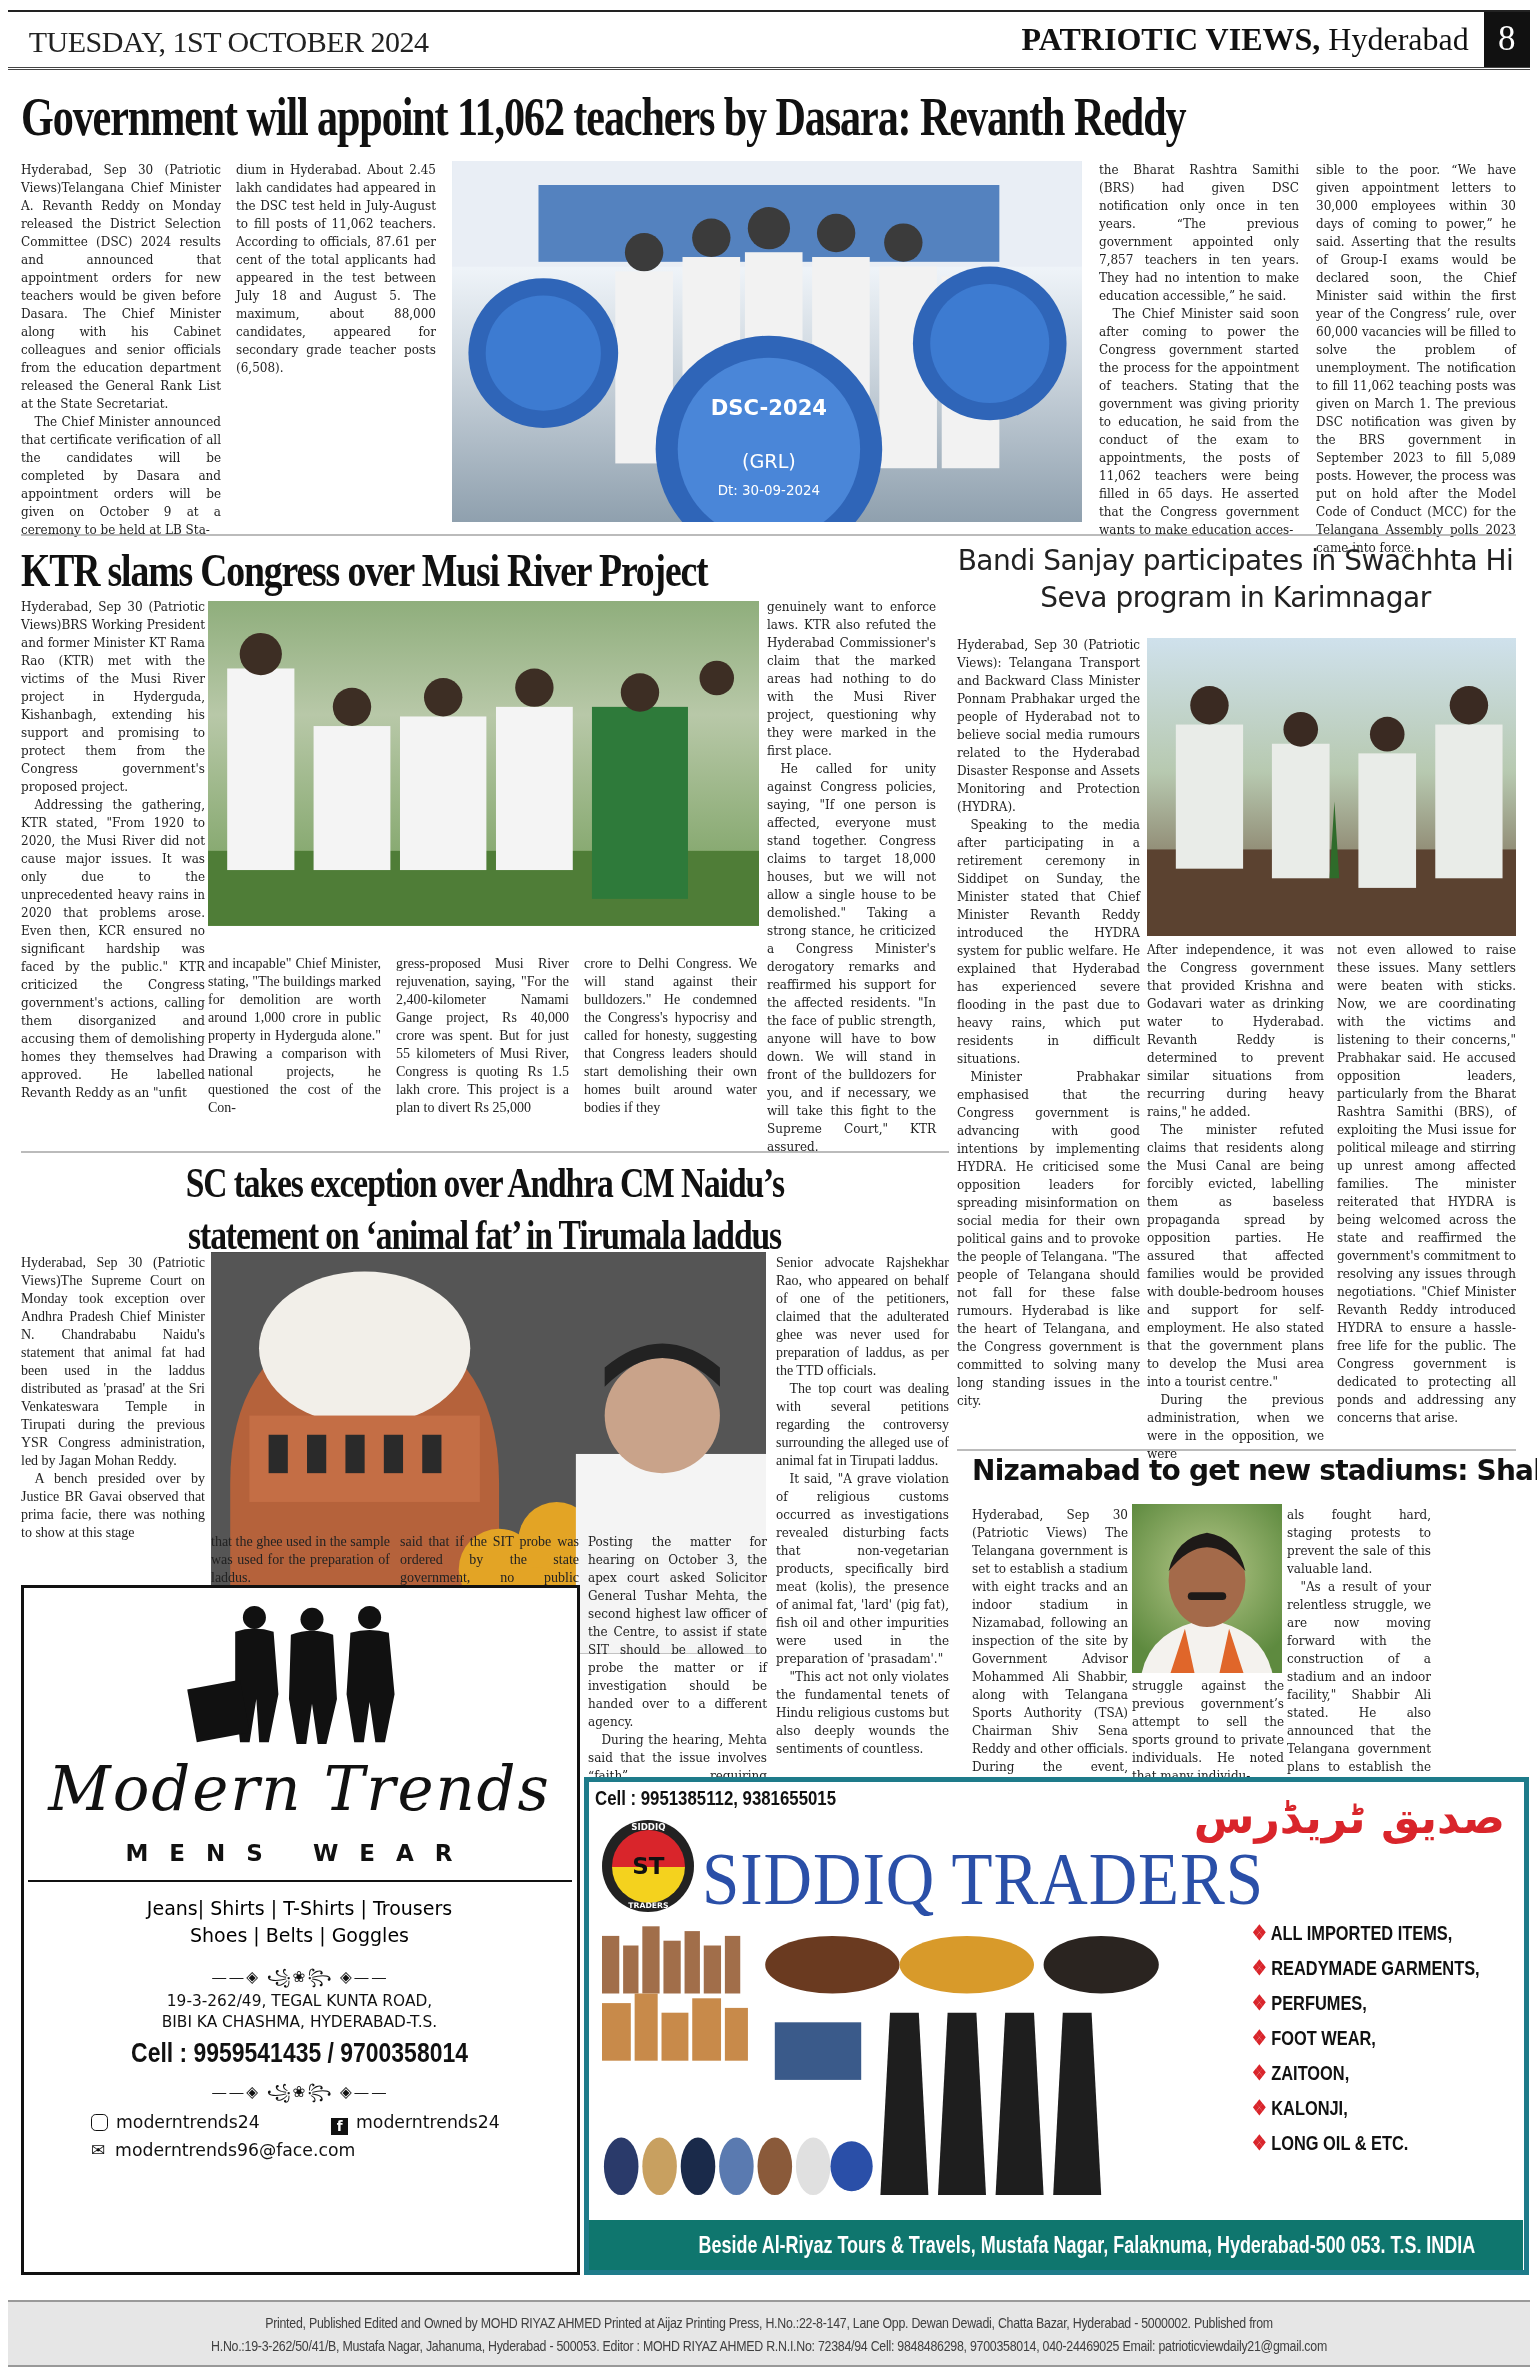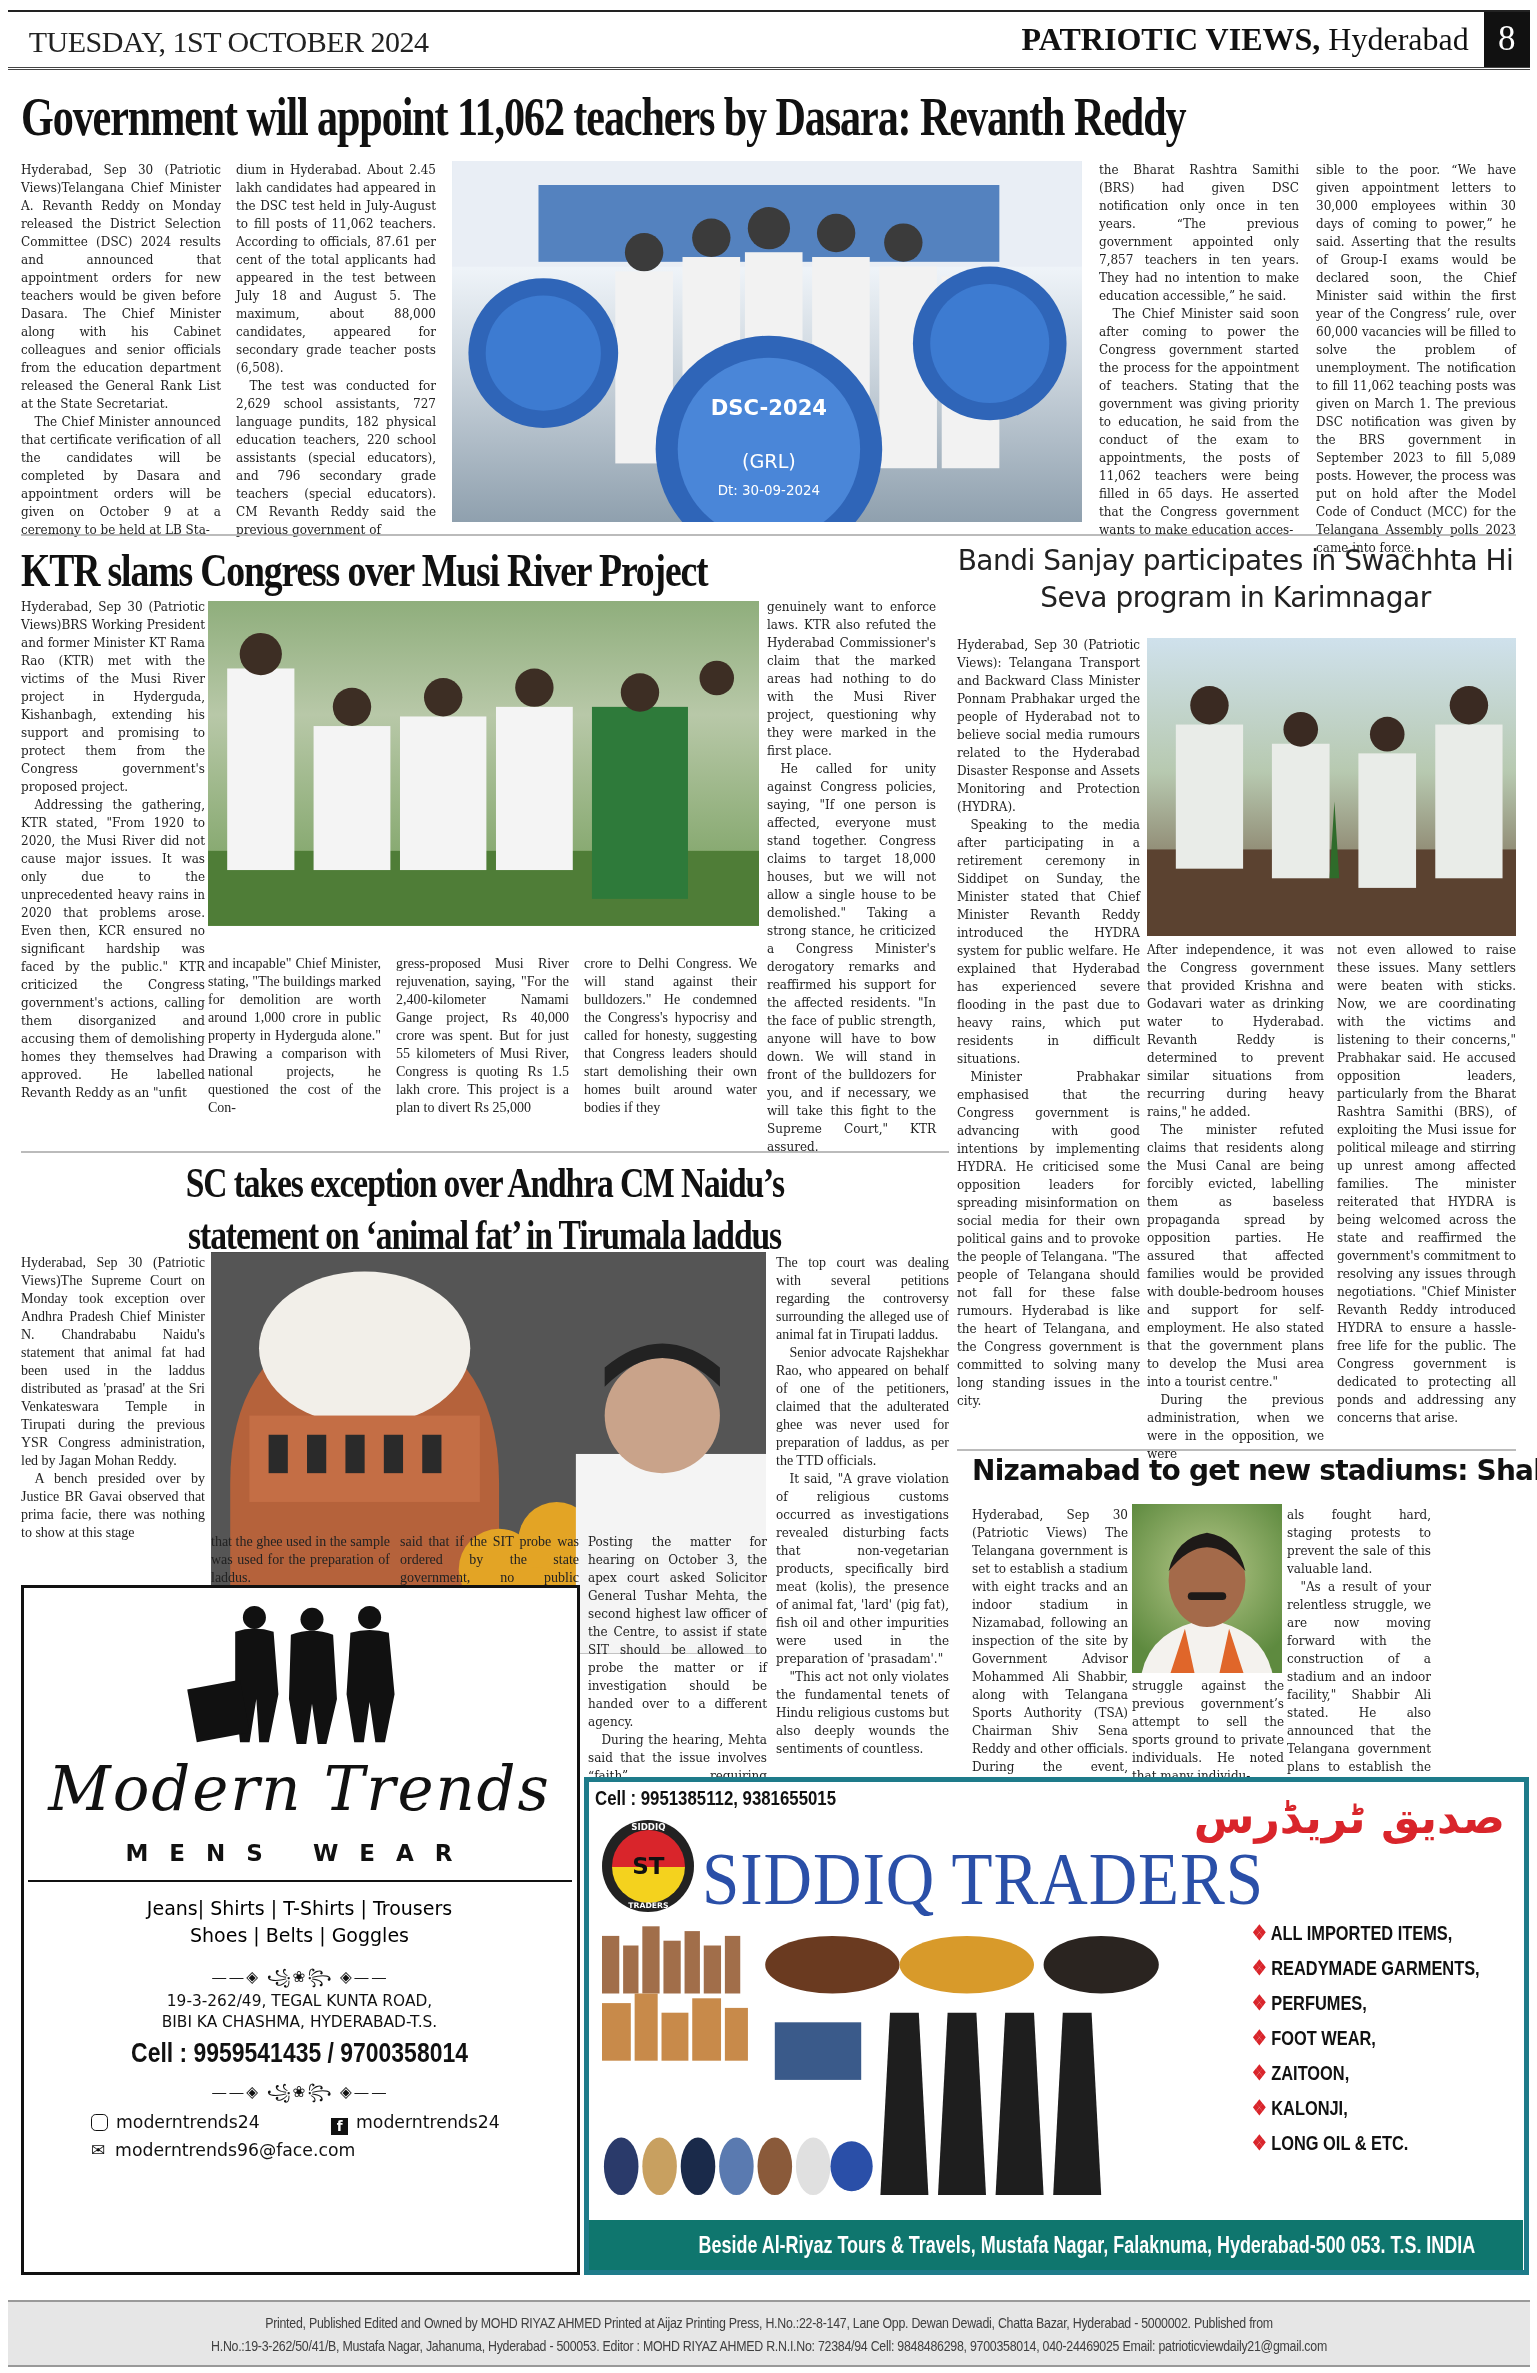--- a/index.html
+++ b/index.html
@@ -30,21 +30,20 @@
   <div class="abs mh-page">8</div>
 </div>
 
 <div class="abs hl" style="left:21px;top:86px;font-size:54px;transform:scaleX(.78)">Government will appoint 11,062 teachers by Dasara: Revanth Reddy</div>
 <div class="abs col" style="left:21px;top:161px;width:200px">
     <p>Hyderabad, Sep 30 (Patriotic Views)Telangana Chief Minister A. Revanth Reddy on Monday released the District Selection Committee (DSC) 2024 results and announced that appointment orders for new teachers would be given before Dasara. The Chief Minister along with his Cabinet colleagues and senior officials from the education department released the General Rank List at the State Secretariat.</p>
     <p>The Chief Minister announced that certificate verification of all the candidates will be completed by Dasara and appointment orders will be given on October 9 at a ceremony to be held at LB Sta-</p>
   </div>
 <div class="abs col" style="left:236px;top:161px;width:200px">
     <p>dium in Hyderabad. About 2.45 lakh candidates had appeared in the DSC test held in July-August to fill posts of 11,062 teachers. According to officials, 87.61 per cent of the total applicants had appeared in the test between July 18 and August 5. The maximum, about 88,000 candidates, appeared for secondary grade teacher posts (6,508).</p>
-    <p>The test was conducted for 2,629 school assistants, 727 language pundits, 182 physical education teachers, 220 school assistants (special educators), and 796 secondary grade teachers (special educators). CM Revanth Reddy said the previous government of</p>
   </div>
 <div class="abs photo" style="left:452px;top:161px;width:630px;height:361px;background:linear-gradient(180deg,#d8e6f2 0%,#eef3f8 30%,#cfd8e0 55%,#8fa0ae 100%)">
   <svg width="630" height="361" viewBox="0 0 656 376">
     <rect x="0" y="0" width="656" height="110" fill="#e9eef5"></rect>
     <rect x="90" y="25" width="480" height="80" fill="#3a6fb5" opacity=".85"></rect>
     <g fill="#3b3b3b">
         <circle cx="200" cy="95" r="20"></circle>
         <circle cx="270" cy="80" r="20"></circle>
         <circle cx="330" cy="70" r="22"></circle>
         <circle cx="400" cy="75" r="20"></circle>
@@ -191,22 +190,22 @@
     <p>The Bench, also comprising Justice KV Vishwanathan,</p>
   </div>
 <div class="abs col cond" style="left:400px;top:1533px;width:179px">
     <p>said that if the SIT probe was ordered by the state government, no public statement should have been made by the Chief Minister.</p>
   </div>
 <div class="abs col" style="left:588px;top:1533px;width:179px">
     <p>Posting the matter for hearing on October 3, the apex court asked Solicitor General Tushar Mehta, the second highest law officer of the Centre, to assist if state SIT should be allowed to probe the matter or if investigation should be handed over to a different agency.</p>
     <p>During the hearing, Mehta said that the issue involves “faith” requiring examination and it was “unacceptable” if adulterated ghee was used.</p>
   </div>
 <div class="abs col cond" style="left:776px;top:1254px;width:173px">
+    <p>Senior advocate Rajshekhar Rao, who appeared on behalf of one of the petitioners, claimed that the adulterated ghee was never used for preparation of laddus, as per the TTD officials.</p>
     <p>The top court was dealing with several petitions regarding the controversy surrounding the alleged use of animal fat in Tirupati laddus.</p>
-    <p>Senior advocate Rajshekhar Rao, who appeared on behalf of one of the petitioners, claimed that the adulterated ghee was never used for preparation of laddus, as per the TTD officials.</p>
     <p style="font-family:'DejaVu Serif',serif;font-size:12px">It said, "A grave violation of religious customs occurred as investigations revealed disturbing facts that non-vegetarian products, specifically bird meat (kolis), the presence of animal fat, 'lard' (pig fat), fish oil and other impurities were used in the preparation of 'prasadam'."</p>
     <p style="font-family:'DejaVu Serif',serif;font-size:12px">"This act not only violates the fundamental tenets of Hindu religious customs but also deeply wounds the sentiments of countless.</p>
   </div>
 
 <div class="abs" style="left:972px;top:1454px;font-family:'DejaVu Sans',sans-serif;font-weight:bold;font-size:28px;color:#111;letter-spacing:-0.8px;white-space:nowrap">Nizamabad to get new stadiums: Shabbir Ali</div>
 <div class="abs col" style="left:972px;top:1506px;width:156px">
     <p>Hyderabad, Sep 30 (Patriotic Views) The Telangana government is set to establish a stadium with eight tracks and an indoor stadium in Nizamabad, following an inspection of the site by Government Advisor Mohammed Ali Shabbir, along with Telangana Sports Authority (TSA) Chairman Shiv Sena Reddy and other officials. During the event, Shabbir Ali highlighted the</p>
   </div>
 <div class="abs photo" style="left:1132px;top:1504px;width:150px;height:169px;background:radial-gradient(circle at 50% 40%,#b7c98a 0%,#5e8a3f 80%)">
   <svg width="150" height="169" viewBox="0 0 156 176">

